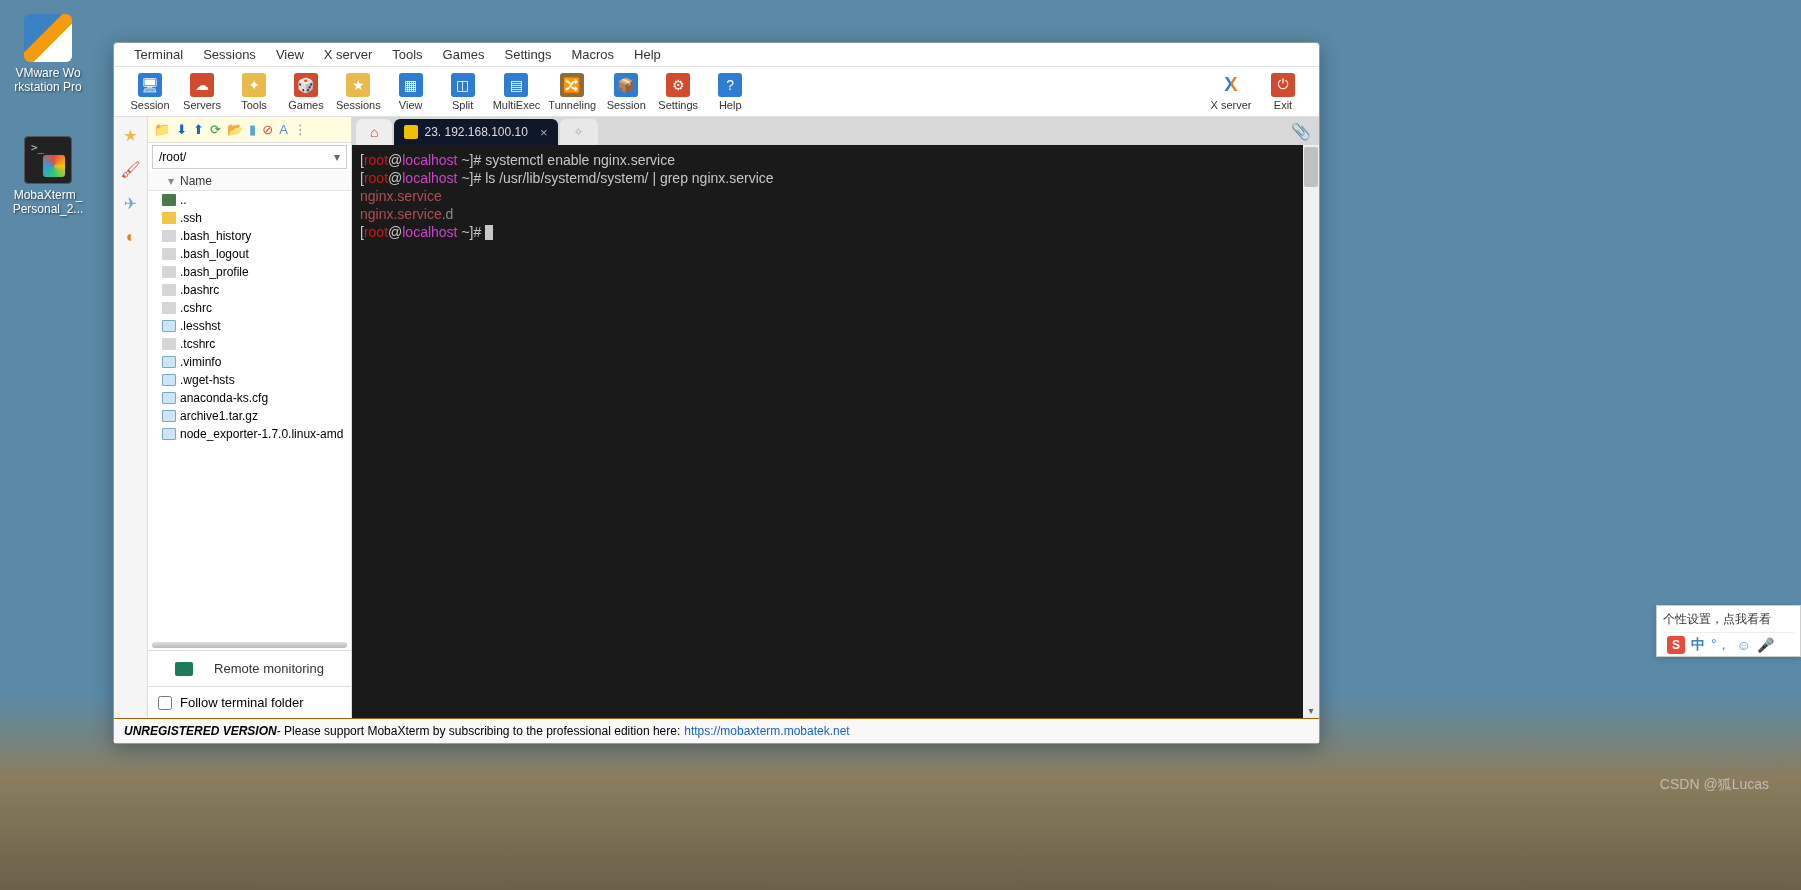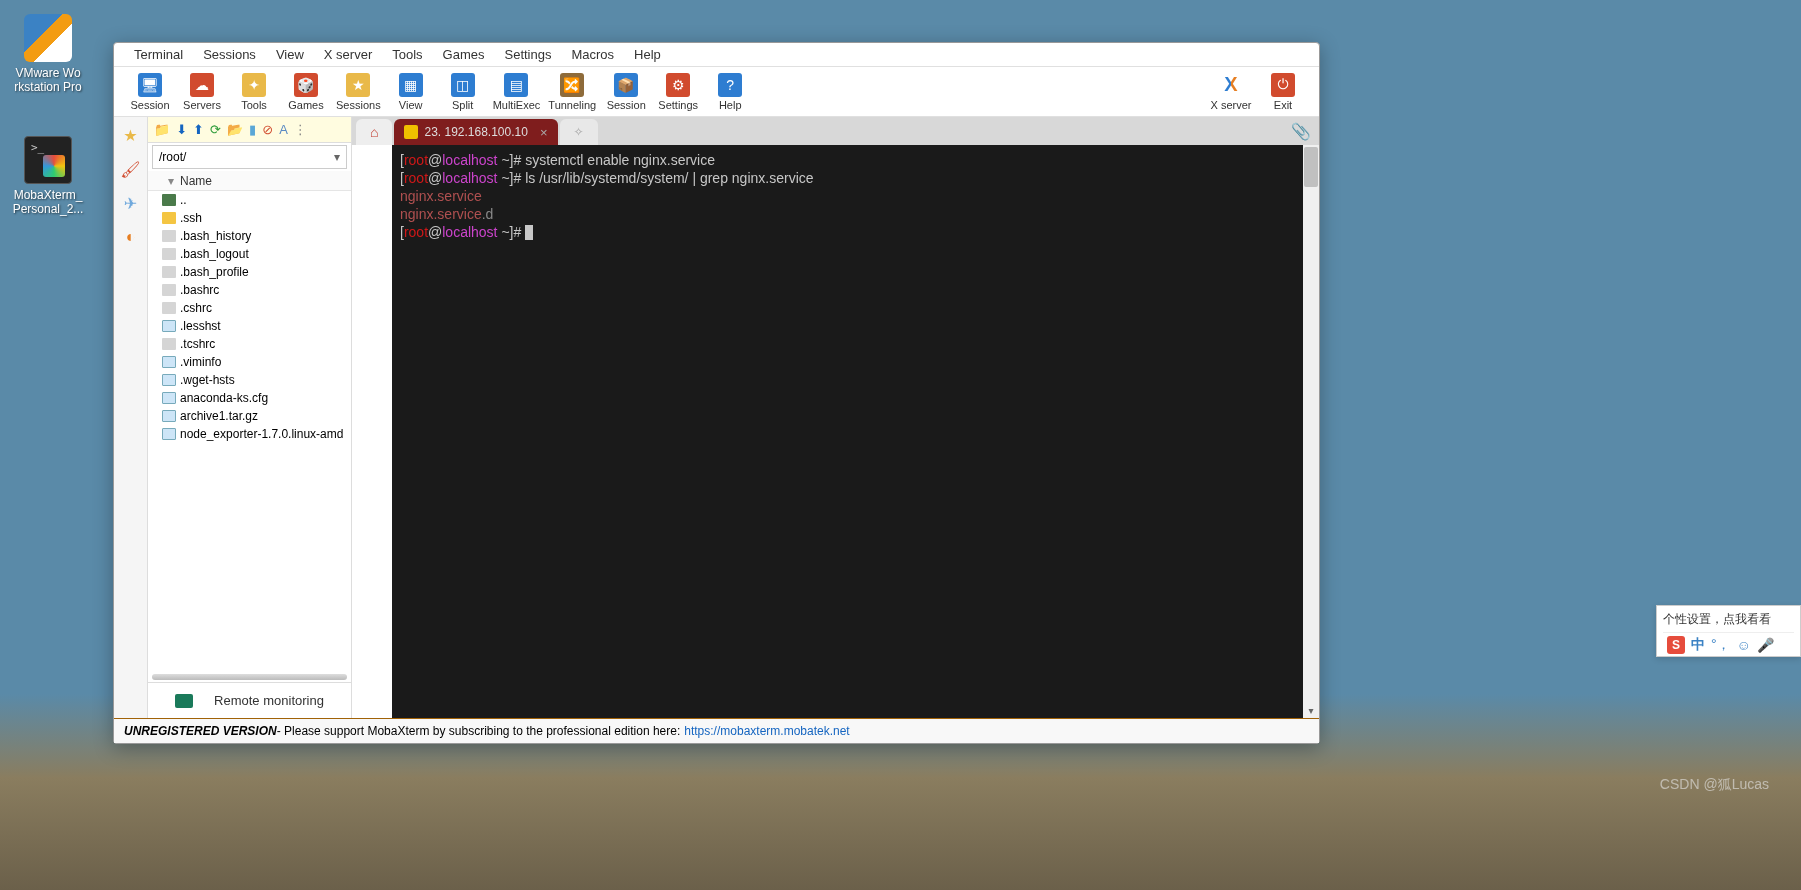--- a/index.html
+++ b/index.html
@@ -48,27 +48,27 @@
 .fi-doc { background: #cde5f7; border: 1px solid #7ab; border-radius: 1px; width: 12px; }
 .remote-mon { height: 36px; display: flex; align-items: center; justify-content: center; gap: 21px; font-size: 13px; color: #333; border-top: 1px solid #ddd; cursor: pointer; }
 .remote-mon .mon-icon { width: 18px; height: 14px; background: #1a7a5a; border-radius: 2px; }
 .follow-term { height: 32px; display: flex; align-items: center; gap: 8px; padding: 0 10px; font-size: 13px; border-top: 1px solid #ddd; }
 .follow-term input { width: 14px; height: 14px; }
 
 .right-panel { flex: 1; display: flex; flex-direction: column; min-height: 0; }
 .tab-strip { height: 28px; background: #d8d8d8; display: flex; align-items: flex-end; padding-left: 4px; }
 .tab { height: 26px; display: flex; align-items: center; padding: 0 10px; font-size: 12px; border-radius: 6px 6px 0 0; margin-right: 2px; cursor: pointer; }
 .tab.home { background: #eee; color: #c0392b; font-size: 14px; padding: 0 14px; }
-.tab.active { background: #7f1d1d; color: #ddd; }
+.tab.active { background: #0f172a; color: #ddd; }
 .tab .tab-close { margin-left: 12px; color: #aaa; cursor: pointer; font-size: 13px; }
 .tab.plus { background: #e8e8e8; color: #aaa; padding: 0 14px; }
 .tab-ico { width: 14px; height: 14px; background: #f0c000; margin-right: 6px; border-radius: 2px; display: inline-block; }
 .attach-icon { margin-left: auto; margin-right: 8px; color: #666; font-size: 16px; cursor: pointer; align-self: center; }
 
-.terminal-wrap { flex: 1; display: flex; background: #1a1a1a; min-height: 0; margin-left: 40px; }
+.terminal-wrap { flex: 1; display: flex; background: #1a1a1a; min-height: 0; }
 .terminal { flex: 1; padding: 6px 8px; font-family: "Consolas", monospace; font-size: 14px; line-height: 18px; color: #c7c7c7; white-space: pre; overflow: auto; }
 .t-root { color: #d01818; }
 .t-host { color: #cc44cc; }
 .t-path { color: #c7c7c7; }
 .t-out { color: #b05050; }
 .t-dotd { color: #888; }
 .cursor { display: inline-block; width: 8px; height: 15px; background: #c7c7c7; vertical-align: text-bottom; }
 .term-scroll { width: 16px; background: #f0f0f0; position: relative; }
 .term-scroll .thumb { position: absolute; left: 1px; right: 1px; top: 2px; height: 40px; background: #c0c0c0; border-radius: 2px; }
 .term-scroll .arrow-down { position: absolute; bottom: 0; left: 0; right: 0; height: 16px; display: flex; align-items: center; justify-content: center; font-size: 10px; color: #666; }
@@ -264,20 +264,24 @@
               <div class="file-row">
                 <span class="fi fi-doc"></span>
                 <span>node_exporter-1.7.0.linux-amd</span>
               </div>
             </div>
           <div style="height:6px;background:linear-gradient(#ddd,#bbb);margin:2px 4px;border-radius:3px"></div>
           <div class="remote-mon">
             <span class="mon-icon"></span>
             <span>Remote monitoring</span>
           </div>
+          <div class="follow-term">
+            <input type="checkbox" style="">
+            <span>Follow terminal folder</span>
+          </div>
         </div>
       </div>
     </div>
 
     <div class="right-panel">
       <div class="tab-strip">
         <div class="tab home">⌂</div>
         <div class="tab active">
           <span class="tab-ico"></span>
           <span>23. 192.168.100.10</span>

